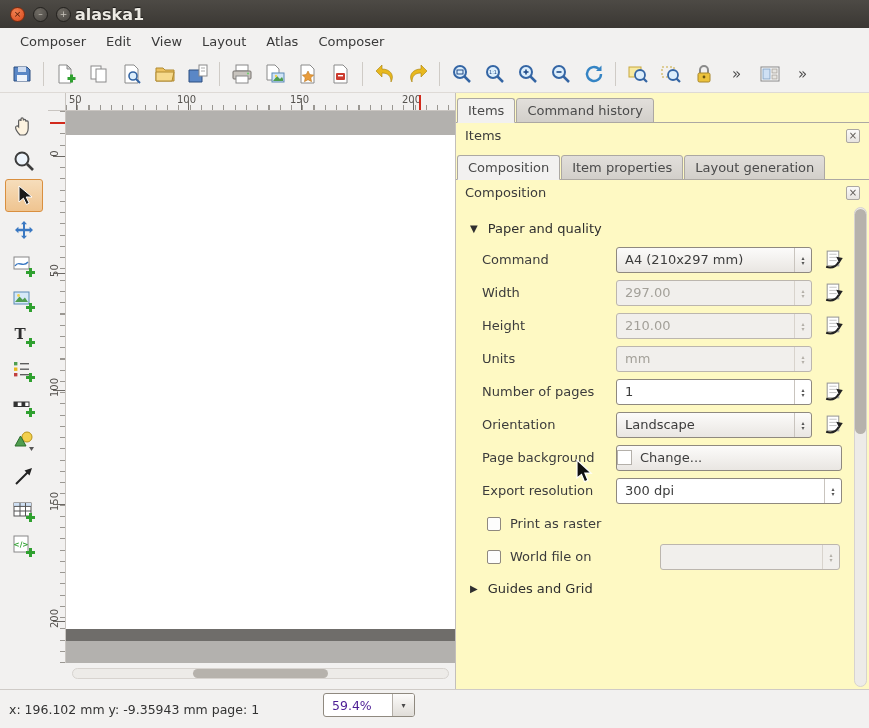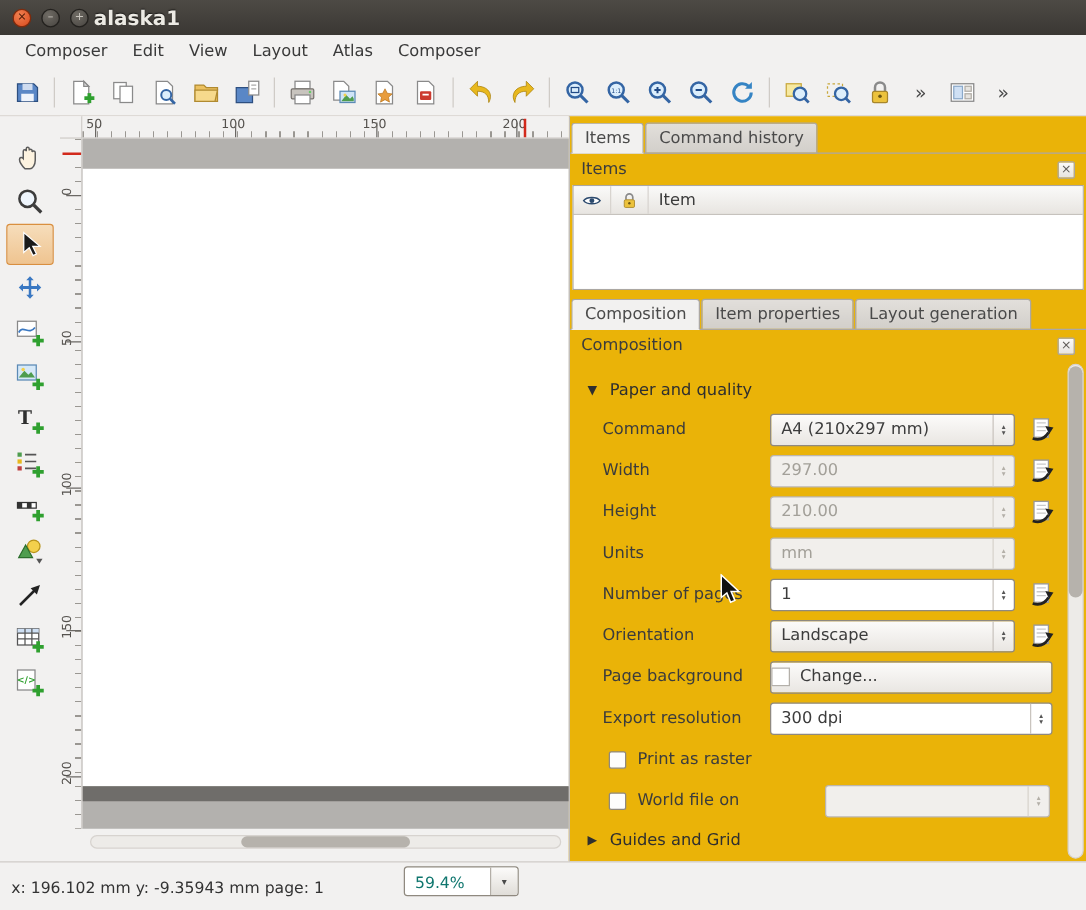--- a/index.html
+++ b/index.html
@@ -56,21 +56,21 @@
   .vtick { position:absolute; right:0; height:1px; width:12px; background:#6b6864; }
   .vmark { position:absolute; left:2px; right:0; height:2px; background:#d22a1c; }
   .canvas { flex:1; min-width:0; position:relative; background:#b3b1ae; overflow:hidden; }
   .paper { position:absolute; left:0; right:0; top:24px; height:494px; background:#ffffff; }
   .paper-shadow { position:absolute; left:0; right:0; top:518px; height:12px; background:#6f6d6a; }
   .canvas-scroll { height:26px; flex:none; display:flex; align-items:center; padding:3px 6px 9px 24px; }
   .hscroll { flex:1; height:11px; background:#edebe8; border:1px solid #d7d3cf; border-radius:6px; position:relative; }
   .hscroll .thumb { position:absolute; top:0; bottom:0; left:32%; width:36%; background:#b6b2ac; border-radius:6px; }
 
   
-  .right-panel { width:414px; flex:none; border-left:1px solid #c3bfbb; display:flex; flex-direction:column; padding-top:4px; background:#eab308; }
+  .right-panel { width:414px; flex:none; border-left:1px solid #c3bfbb; display:flex; flex-direction:column; padding-top:4px; background:#fef9c3; }
   .tabbar { height:26px; flex:none; display:flex; align-items:flex-end; border-bottom:1px solid #aca8a3; padding-left:1px; }
   .tab { padding:4px 10px 4px; background:linear-gradient(#e2dfdb,#d2cfca); border:1px solid #aca8a3; border-bottom:none; border-radius:3px 3px 0 0; margin-right:1px; margin-bottom:-1px; color:#4a4a4a; white-space:nowrap; border-bottom:1px solid #aca8a3; }
   .tab.active { background:#f2f1f0; border-bottom:1px solid #f2f1f0; z-index:2; position:relative; }
   .dock-title { height:25px; flex:none; display:flex; align-items:center; padding:0 9px; justify-content:space-between; }
   .dock-close { width:14px; height:14px; border:1px solid #aba7a2; border-radius:2px; background:linear-gradient(#fbfaf9,#e7e4e0); font-size:10px; line-height:12px; text-align:center; color:#5e5a56; }
 
   .items-table { margin:0 2px; height:84px; flex:none; border:1px solid #aba7a2; background:#fff; display:flex; flex-direction:column; }
   .items-header { height:23px; flex:none; display:flex; align-items:stretch; background:linear-gradient(#fafaf9,#e8e5e1); border-bottom:1px solid #c6c2bd; }
   .ihcol { width:30px; flex:none; display:flex; align-items:center; justify-content:center; border-right:1px solid #d8d4cf; }
   .ihitem { flex:1; display:flex; align-items:center; padding-left:8px; color:#3c3c3c; }
@@ -98,21 +98,21 @@
   .ddbtn svg { width:100%; height:100%; display:block; }
   .crow.check { padding-left:31px; gap:9px; }
   .checkbox { width:14px; height:14px; border:1px solid #8f897f; border-radius:2px; background:#fdfdfc; flex:none; }
   .wf-combo { margin-left:auto; width:180px; }
   .color-btn { width:226px; height:26px; flex:none; border:1px solid #8f897f; border-radius:3px; background:linear-gradient(#fcfbfa,#e9e6e2); display:flex; align-items:center; gap:8px; color:#3c3c3c; }
   .swatch { width:15px; height:15px; background:#ffffff; border:1px solid #b4b0aa; }
 
   
   .statusbar { height:39px; flex:none; border-top:1px solid #cfcbc7; display:flex; align-items:center; padding:0 9px; position:relative; font-size:12.5px; color:#333; }
   .zoom-combo { position:absolute; left:323px; top:3px; height:24px; width:92px; display:flex; border:1px solid #8f897f; border-radius:3px; overflow:hidden; background:#fff; }
-  .zoom-value { flex:1; display:flex; align-items:center; padding-left:8px; color:#0f766e;border-radius:10px; }
+  .zoom-value { flex:1; display:flex; align-items:center; padding-left:8px; color:#4c1d95;border-radius:10px; }
   .zoom-btn { width:22px; background:linear-gradient(#fcfbfa,#e0ddd8); border-left:1px solid #b3aea7; display:flex; align-items:center; justify-content:center; font-size:8px; color:#4a4a4a; }
 
   .cursor { position:absolute; left:575px; top:459px; z-index:99; pointer-events:none; }
 </style>
 </head>
 <body>
 
 <div class="window">
 
   <div class="titlebar">
@@ -518,43 +518,20 @@
       <div class="tabbar">
         <div class="tab active">Items</div>
         <div class="tab">Command history</div>
       </div>
 
       <div class="dock-title">
         <span>Items</span>
         <button class="dock-close"><span>×</span></button>
       </div>
 
-      <div class="items-table">
-        <div class="items-header">
-          <div class="ihcol">
-              <span class="ic" style="width:17px;height:17px">
-                <svg viewBox="0 0 18 18">
-                  <path d="M2 9c2.6-3.6 11.4-3.6 14 0-2.6 3.6-11.4 3.6-14 0z" fill="#fff" stroke="#2c4a6e" stroke-width="1.2"></path>
-                  <circle cx="9" cy="9" r="2.1" fill="#2c4a6e"></circle>
-                </svg>
-              </span>
-            </div>
-          <div class="ihcol">
-              <span class="ic" style="width:15px;height:15px">
-                <svg viewBox="0 0 22 22">
-                  <path d="M7 10V7a4 4 0 0 1 8 0v3" fill="none" stroke="#8a8a8a" stroke-width="2"></path>
-                  <rect x="5" y="10" width="12" height="9" rx="1.5" fill="#ecc23c" stroke="#a8862a"></rect>
-                  <circle cx="11" cy="14" r="1.4" fill="#6b5512"></circle>
-                </svg>
-              </span>
-            </div>
-          <div class="ihitem">Item</div>
-        </div>
-        <div class="items-body"></div>
-      </div>
 
       <div class="panel-gap"></div>
 
       <div class="tabbar">
         <div class="tab active">Composition</div>
         <div class="tab">Item properties</div>
         <div class="tab">Layout generation</div>
       </div>
 
       <div class="dock-title">

